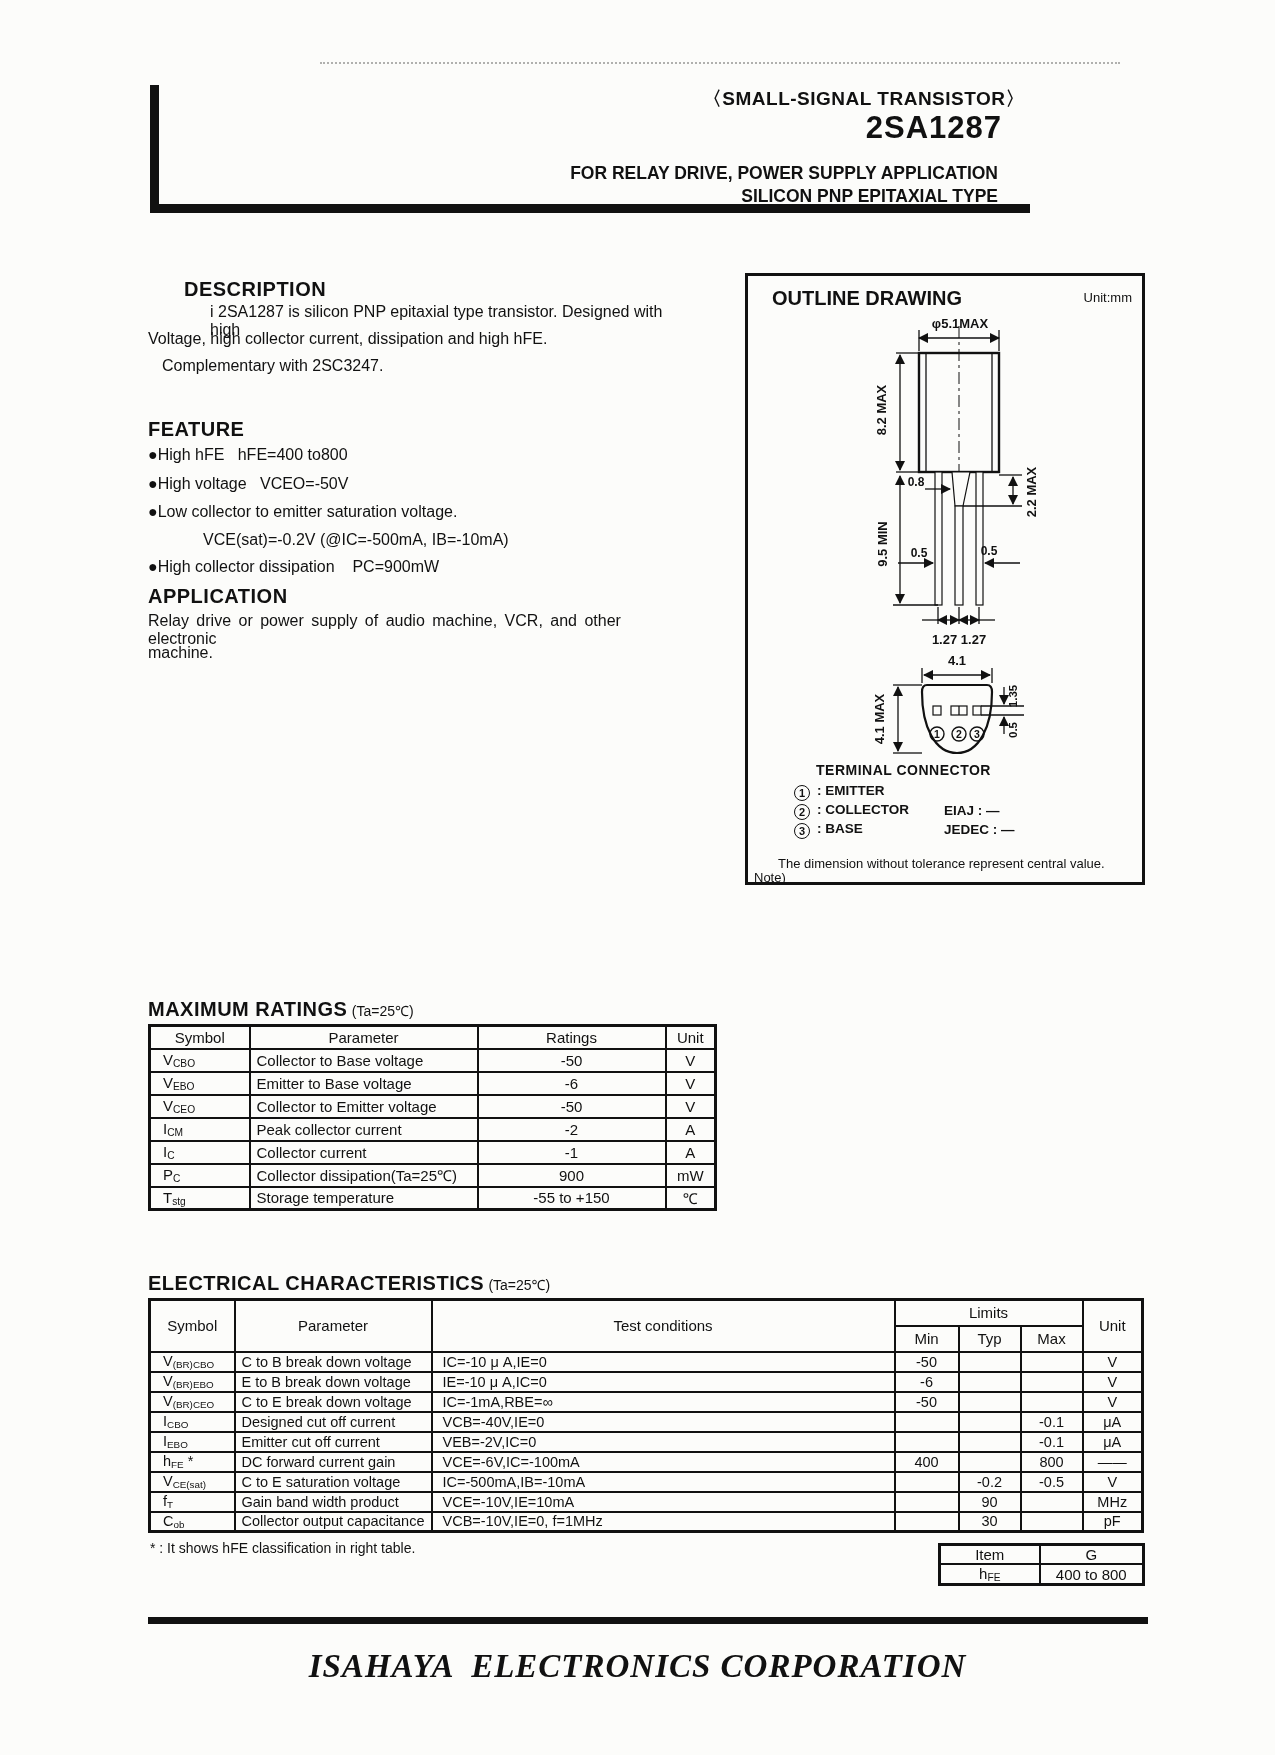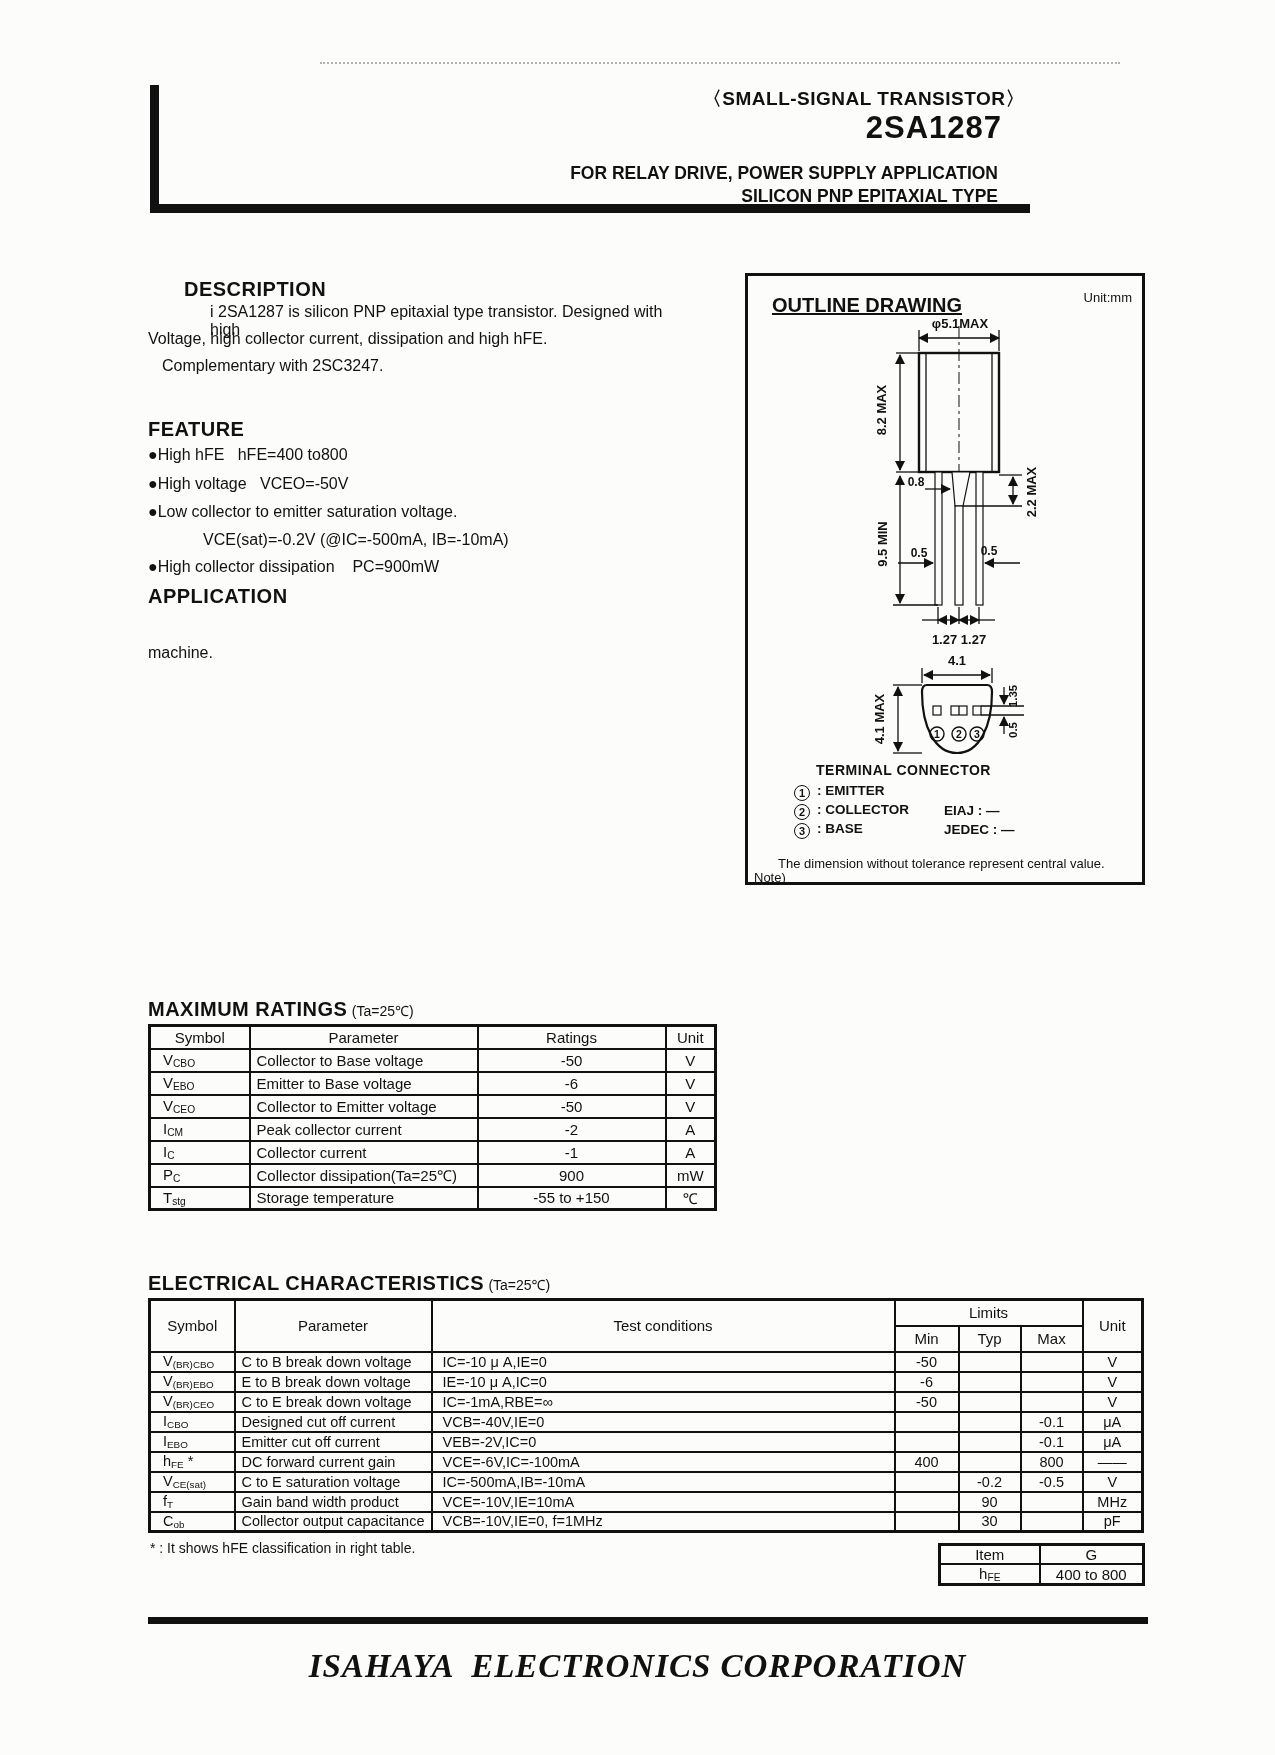--- a/index.html
+++ b/index.html
@@ -22,21 +22,21 @@
   .hdr-part { position:absolute; right:273px; top:110px; font-size:31px; font-weight:bold; letter-spacing:1px; }
   .hdr-sub1 { position:absolute; right:277px; top:163px; font-size:17.5px; font-weight:bold; }
   .hdr-sub2 { position:absolute; right:277px; top:186px; font-size:17.5px; font-weight:bold; }
 
   .sec-h { font-size:20px; font-weight:bold; letter-spacing:.5px; }
   .body-t { font-size:16px; }
   sub { font-size:68%; vertical-align:-2px; }
 
   
   .outline-box { position:absolute; left:745px; top:273px; width:400px; height:612px; border:3px solid #111; }
-  .ob-title { position:absolute; left:24px; top:18px; font-size:20px; font-weight:bold;text-decoration:underline; }
+  .ob-title { position:absolute; left:24px; top:11px; font-size:20px; font-weight:bold; }
   .ob-unit { position:absolute; right:10px; top:14px; font-size:13px; }
   svg text { font-family:"Liberation Sans", sans-serif; fill:#111; }
   .tc-title { position:absolute; left:68px; top:486px; font-size:14px; font-weight:bold; letter-spacing:.5px; }
   .pin-row { position:absolute; left:46px; font-size:13.5px; font-weight:bold; }
   .circ { display:inline-flex; width:16px; height:16px; border:1.6px solid #111; border-radius:50%;
           align-items:center; justify-content:center; font-size:11px; margin-right:7px; vertical-align:-2px; }
   .std { position:absolute; left:196px; font-size:13.5px; font-weight:bold; }
   .note-h { position:absolute; left:6px; top:562px; font-size:13px;margin-top:32px; }
   .note-b { position:absolute; left:30px; top:580px; font-size:13px; }
 
@@ -82,20 +82,21 @@
   <div class="abs body-t" style="left:148px; top:357px; width:540px; padding-left:14px;">Complementary with 2SC3247.</div>
 
   <div class="abs sec-h" style="left:148px; top:418px;">FEATURE</div>
   <div class="abs body-t pre" style="left:148px; top:446px;"><span>●</span><span>High hFE   hFE=400 to800</span></div>
   <div class="abs body-t pre" style="left:148px; top:475px;"><span>●</span><span>High voltage   VCEO=-50V</span></div>
   <div class="abs body-t pre" style="left:148px; top:503px;"><span>●</span><span>Low collector to emitter saturation voltage.</span></div>
   <div class="abs body-t pre" style="left:203px; top:531px;">VCE(sat)=-0.2V (@IC=-500mA, IB=-10mA)</div>
   <div class="abs body-t pre" style="left:148px; top:558px;"><span>●</span><span>High collector dissipation    PC=900mW</span></div>
 
   <div class="abs sec-h" style="left:148px; top:585px;">APPLICATION</div>
+  <div class="abs body-t" style="left:148px; top:612px; width:530px; word-spacing:3px;">Relay drive or power supply of audio machine, VCR, and other electronic</div>
   <div class="abs body-t" style="left:148px; top:644px; width:530px;">machine.</div>
 
   <div class="outline-box">
     <div class="ob-title">OUTLINE DRAWING</div>
     <div class="ob-unit">Unit:mm</div>
 
     <svg class="abs" style="left:0; top:30px;" width="394" height="452" viewBox="0 0 394 452">
       <defs>
         <marker id="ah" viewBox="0 0 10 10" refX="9" refY="5" markerWidth="8" markerHeight="8" orient="auto-start-reverse">
           <path d="M0,0L10,5L0,10z" fill="#111"></path>

